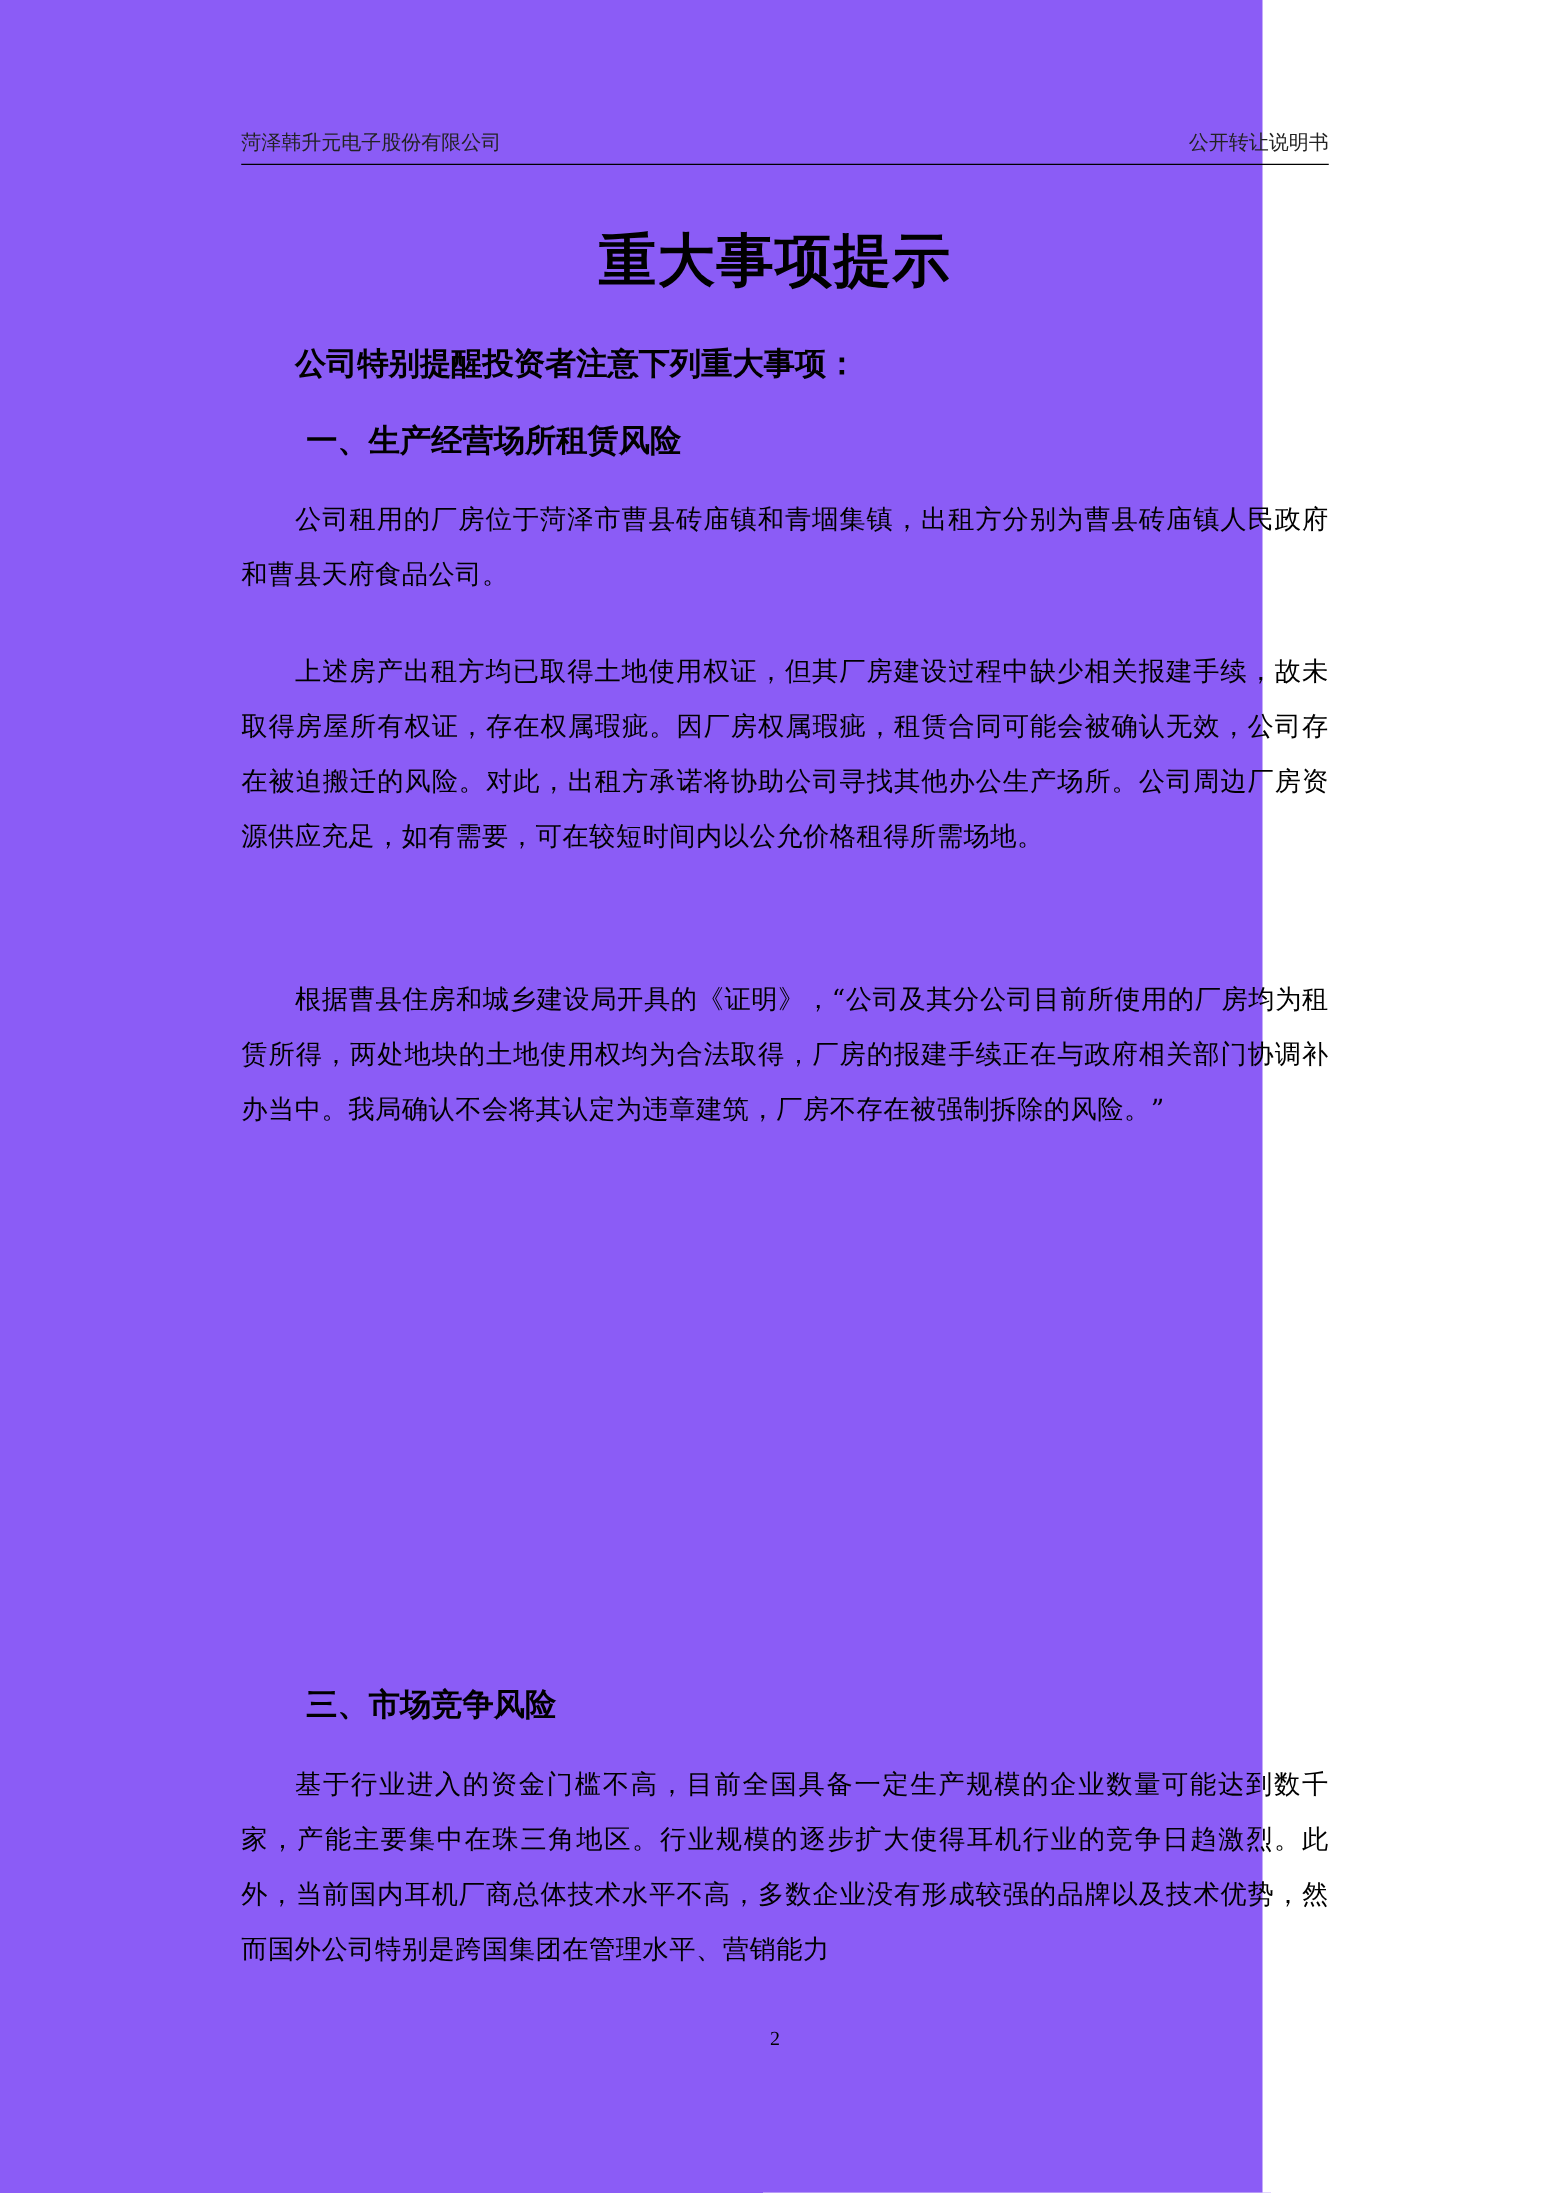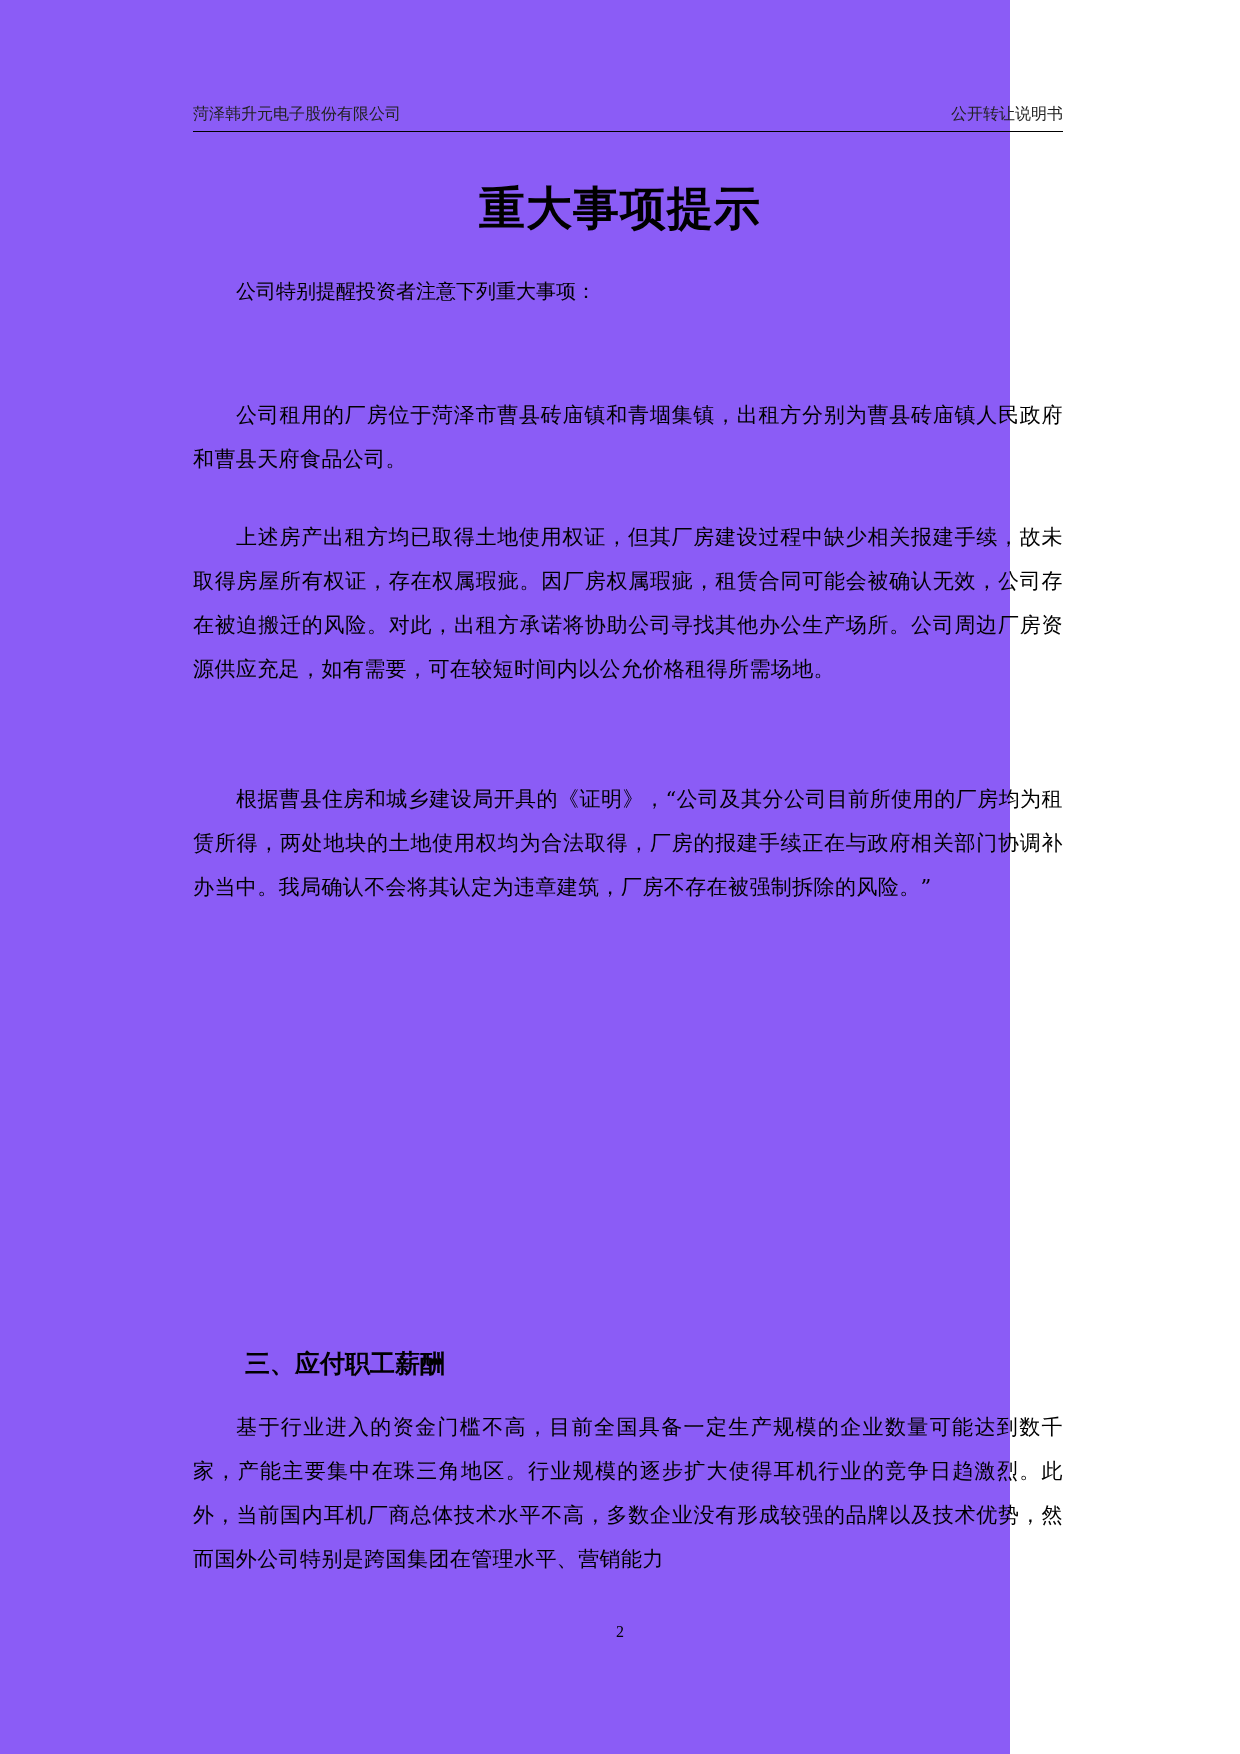--- a/index.html
+++ b/index.html
@@ -46,22 +46,23 @@
       font-size: 46px;
       font-weight: bold;
       line-height: 44px;
       font-family: "DejaVu Sans", "Liberation Sans", sans-serif;
       letter-spacing: 1px;
     }
     .intro {
       position: absolute;
       left: 236px;
       top: 276px;
-      font-size: 20px;
+      font-size: 25px;
       line-height: 30px;
+      font-weight: bold;
     }
     .section-heading {
       position: absolute;
       left: 245px;
       font-size: 25px;
       font-weight: bold;
       line-height: 34px;
       font-family: "DejaVu Sans", "Liberation Sans", sans-serif;
     }
     .para {
@@ -92,22 +93,23 @@
 
   <div class="header">
     <span class="left">菏泽韩升元电子股份有限公司</span>
     <span class="right">公开转让说明书</span>
   </div>
 
   <div class="title">重大事项提示</div>
 
   <div class="intro">公司特别提醒投资者注意下列重大事项：</div>
 
+  <div class="section-heading" style="top:336px;">一、生产经营场所租赁风险</div>
   <div class="para" style="top:393px;">公司租用的厂房位于菏泽市曹县砖庙镇和青堌集镇，出租方分别为曹县砖庙镇人民政府和曹县天府食品公司。</div>
   <div class="para" style="top:515px;">上述房产出租方均已取得土地使用权证，但其厂房建设过程中缺少相关报建手续，故未取得房屋所有权证，存在权属瑕疵。因厂房权属瑕疵，租赁合同可能会被确认无效，公司存在被迫搬迁的风险。对此，出租方承诺将协助公司寻找其他办公生产场所。公司周边厂房资源供应充足，如有需要，可在较短时间内以公允价格租得所需场地。</div>
   <div class="para" style="top:777px;">根据曹县住房和城乡建设局开具的《证明》，“公司及其分公司目前所使用的厂房均为租赁所得，两处地块的土地使用权均为合法取得，厂房的报建手续正在与政府相关部门协调补办当中。我局确认不会将其认定为违章建筑，厂房不存在被强制拆除的风险。”</div>
 
 
-  <div class="section-heading" style="top:1347px;">三、应付职工薪酬</div>
+  <div class="section-heading" style="top:1347px;">三、市场竞争风险</div>
   <div class="para" style="top:1405px;">基于行业进入的资金门槛不高，目前全国具备一定生产规模的企业数量可能达到数千家，产能主要集中在珠三角地区。行业规模的逐步扩大使得耳机行业的竞争日趋激烈。此外，当前国内耳机厂商总体技术水平不高，多数企业没有形成较强的品牌以及技术优势，然而国外公司特别是跨国集团在管理水平、营销能力</div>
 
   <div class="page-number">2</div>
 </div>
 
 </body></html>

